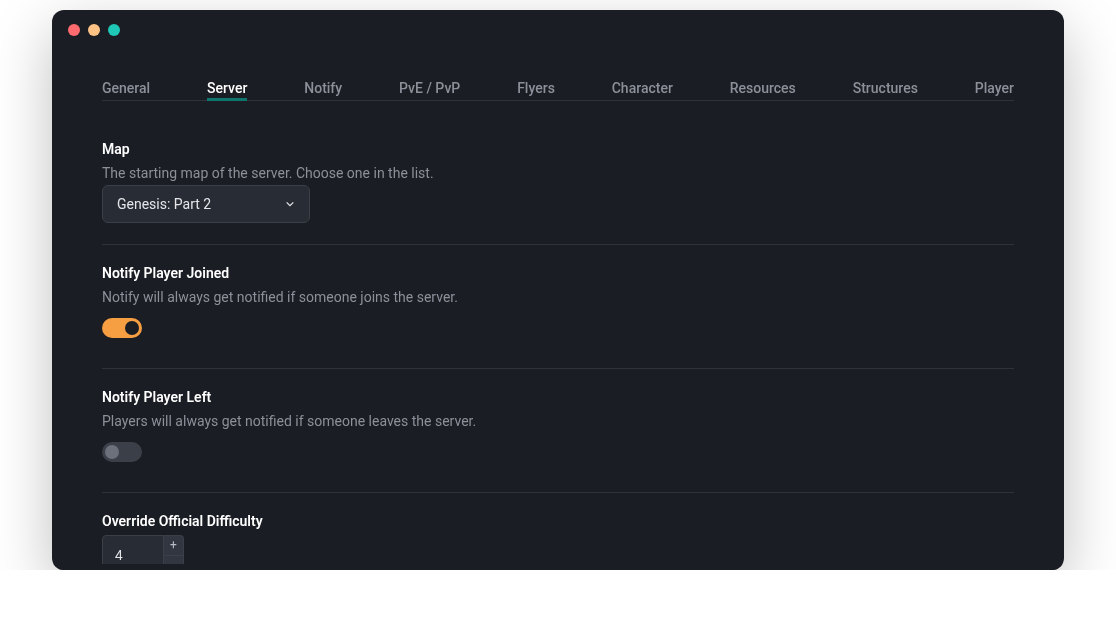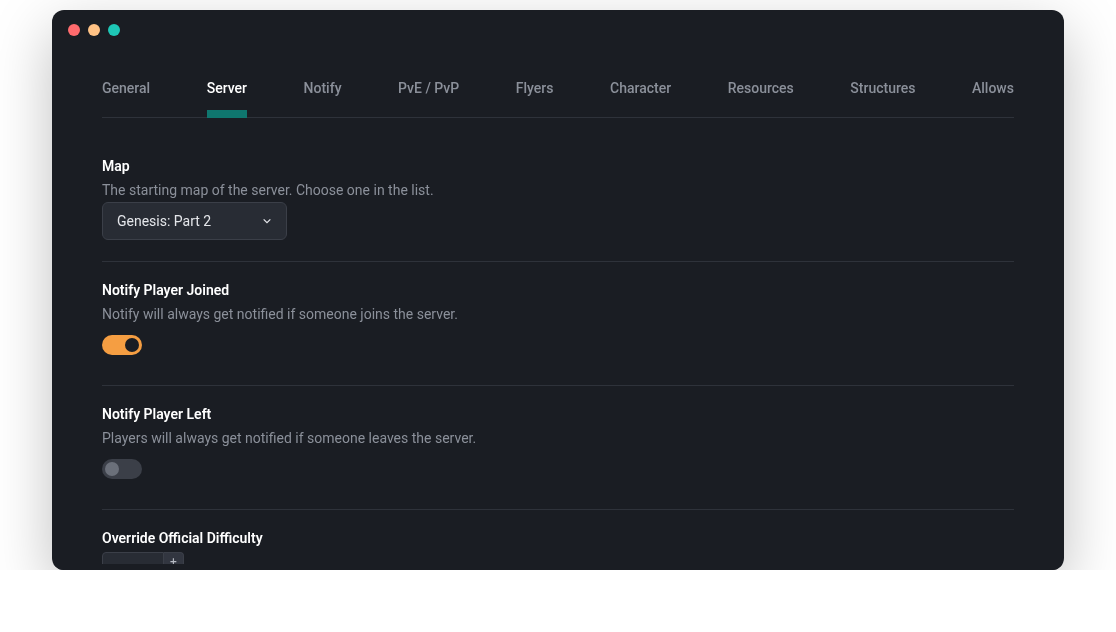--- a/index.html
+++ b/index.html
@@ -44,29 +44,29 @@
     }
     .tabs {
       display: flex;
       justify-content: space-between;
       border-bottom: 1px solid #2e323a;
       padding-bottom: 0;
     }
     .tab {
       color: #8b909a;
       font-size: 14px;
-      padding: 0 0 14px 0;
+      padding: 0 0 2px 0;
       cursor: pointer;
       font-weight: 500;
       border-bottom: 2px solid transparent;
       margin-bottom: -1px;
     }
     .tab.active {
       color: #fff;
-      border-bottom: 8px solid #0f766e;
+      border-bottom: 3px solid #0f766e;
     }
     .settings {
       margin-top: 30px;
     }
     .setting-row {
       display: flex;
       justify-content: space-between;
       align-items: flex-start;
       padding: 20px 0;
       border-bottom: 1px solid #2e323a;
@@ -95,21 +95,21 @@
       align-items: center;
       min-height: 40px;
     }
     .select {
       background: #282c34;
       border: 1px solid #3b3f48;
       color: #e4e6ea;
       font-size: 14px;
       padding: 10px 14px;
       border-radius: 6px;
-      width: 185px;
+      width: 208px;
       display: flex;
       justify-content: space-between;
       align-items: center;
       cursor: pointer;
     }
     .chevron {
       width: 10px;
       height: 10px;
     }
     .toggle {
@@ -200,21 +200,21 @@
   <div class="content">
     <div class="tabs">
       <div class="tab">General</div>
       <div class="tab active">Server</div>
       <div class="tab">Notify</div>
       <div class="tab">PvE / PvP</div>
       <div class="tab">Flyers</div>
       <div class="tab">Character</div>
       <div class="tab">Resources</div>
       <div class="tab">Structures</div>
-      <div class="tab">Allows</div>
+      <div class="tab">Player</div>
     </div>
 
     <div class="settings">
 
       <div class="setting-row">
         <div class="setting-left">
           <div class="setting-title">Map</div>
           <div class="setting-desc">The starting map of the server. Choose one in the list.</div>
         </div>
         <div class="setting-control">

